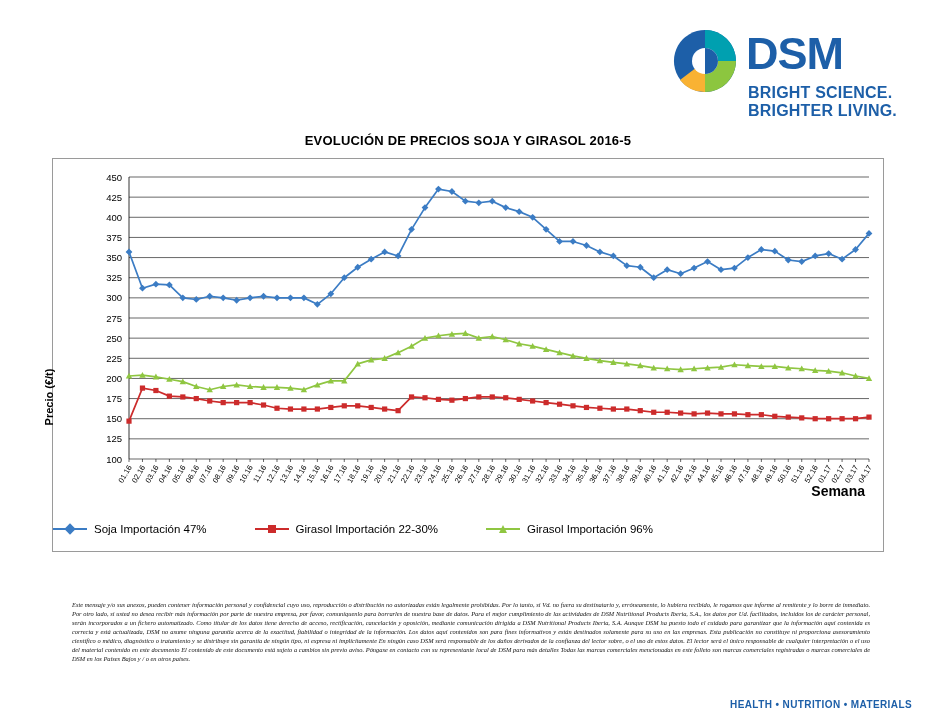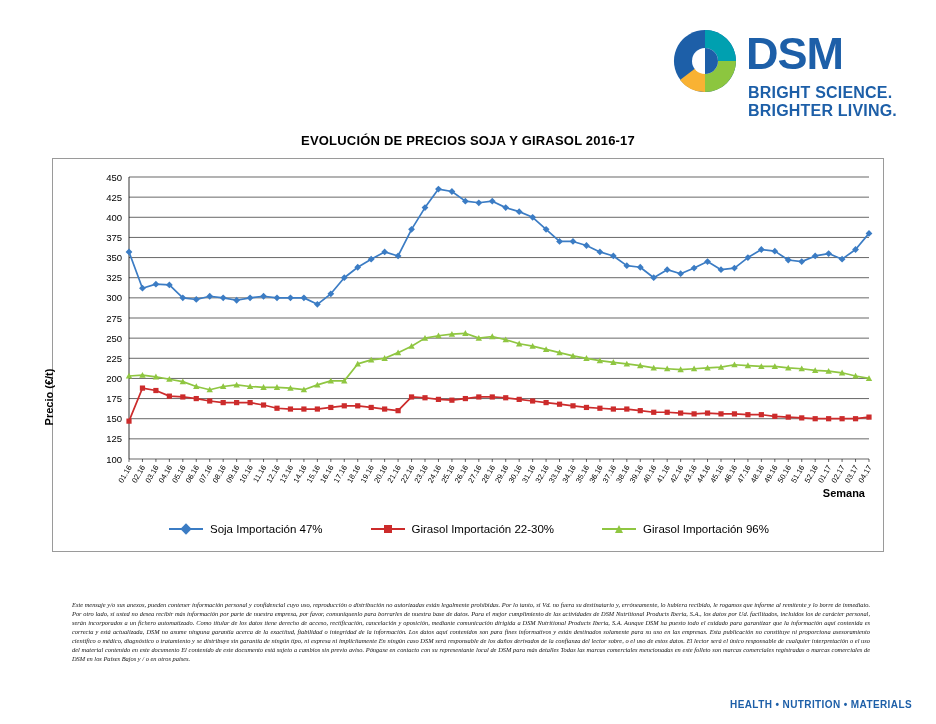--- a/index.html
+++ b/index.html
@@ -90,31 +90,31 @@
     transform: rotate(-90deg);
     transform-origin: 80px 80px;
     text-align: center;
     font-size: 11px;
     font-weight: bold;
   }
   .xlabel {
     position: absolute;
     right: 18px;
     bottom: 52px;
-    font-size: 11px;
+    font-size: 14px;
     font-weight: bold;
   }
   
   .legend {
     position: absolute;
     left: 0;
     bottom: 16px;
     width: 832px;
     display: flex;
-    justify-content: center;
+    justify-content: flex-start;
     gap: 48px;
     font-size: 11.5px;
   }
   .legend-item {
     display: flex;
     align-items: center;
     gap: 7px;
   }
   .legend-swatch {
     width: 34px;
@@ -170,21 +170,21 @@
       <path d="M33 2 A31 31 0 0 1 64 33 L33 33 Z" fill="#00a0b0"></path>
       <path d="M64 33 A31 31 0 0 1 33 64 L33 33 Z" fill="#8cc63f"></path>
       <path d="M33 64 A31 31 0 0 1 8 52 L33 33 Z" fill="#f9b233"></path>
       <circle cx="33" cy="33" r="13" fill="#ffffff"></circle>
       <path d="M33 20 A13 13 0 0 1 33 46 L33 33 Z" fill="#1d5fa8"></path>
     </svg>
     <div class="logo-text">DSM</div>
     <div class="logo-tag">BRIGHT SCIENCE. BRIGHTER LIVING.</div>
   </div>
 
-  <div class="chart-title">EVOLUCIÓN DE PRECIOS SOJA Y GIRASOL 2016-17</div>
+  <div class="chart-title">EVOLUCIÓN DE PRECIOS SOJA Y GIRASOL 2016-5</div>
 
   <div class="chart-frame">
     <div class="ylabel">Precio (€/t)</div>
     <div class="xlabel">Semana</div>
     <svg class="chart-svg" id="plot" width="830" height="392">
         <line x1="76" y1="300" x2="816" y2="300" stroke="#000" stroke-width="0.6"></line>
         <text x="69" y="303.5" text-anchor="end" font-family="Liberation Sans, sans-serif" font-size="9.5" fill="#000">100</text>
         <line x1="76" y1="279.8571428571429" x2="816" y2="279.8571428571429" stroke="#000" stroke-width="0.6"></line>
         <text x="69" y="283.3571428571429" text-anchor="end" font-family="Liberation Sans, sans-serif" font-size="9.5" fill="#000">125</text>
         <line x1="76" y1="259.7142857142857" x2="816" y2="259.7142857142857" stroke="#000" stroke-width="0.6"></line>

